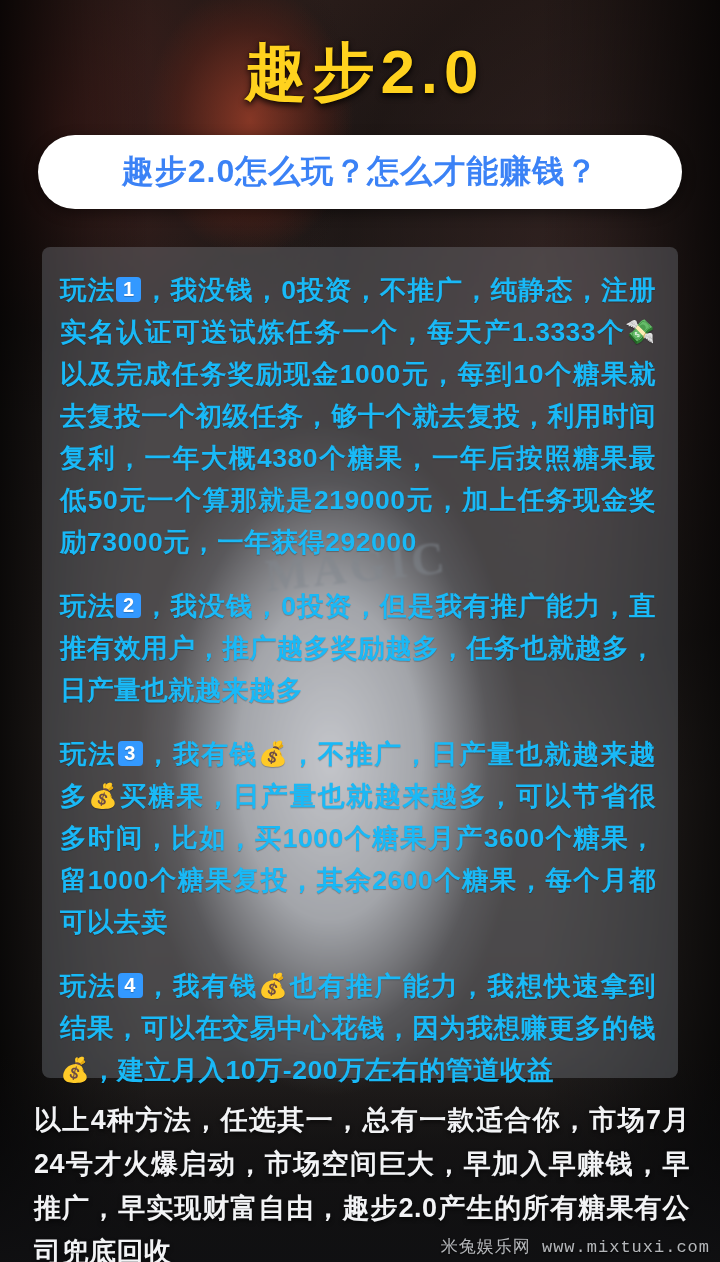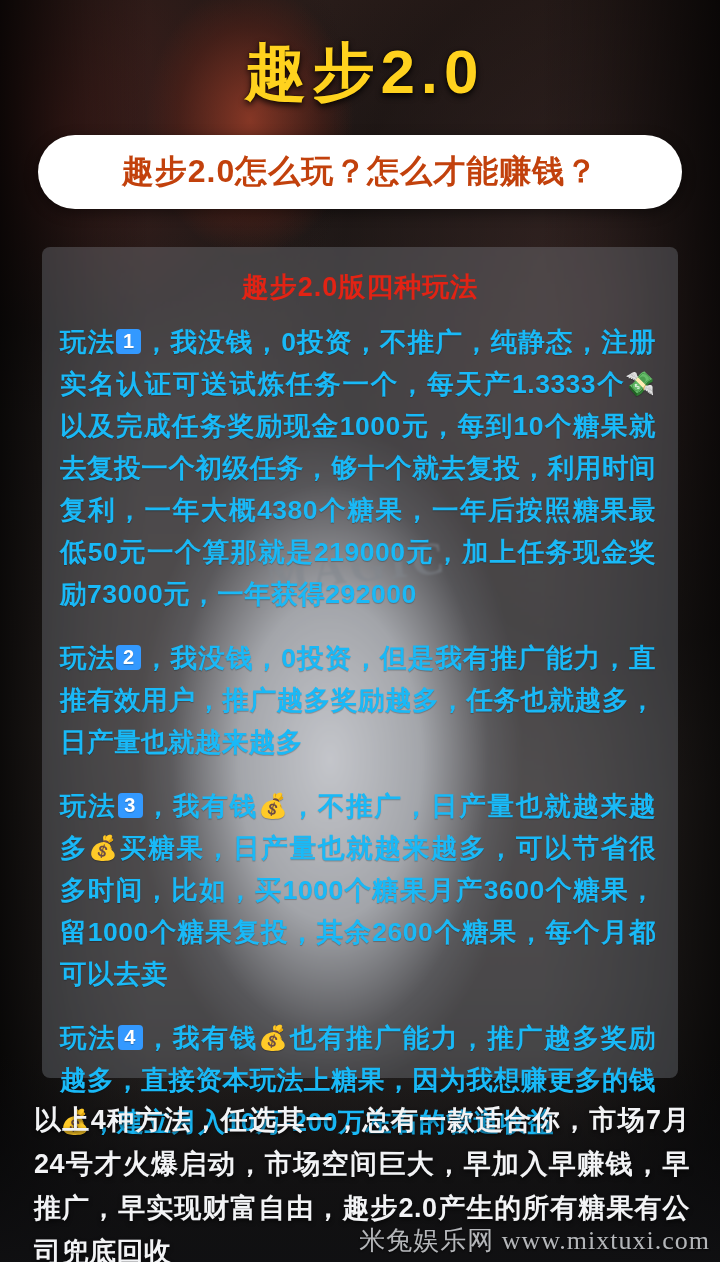--- a/index.html
+++ b/index.html
@@ -79,21 +79,21 @@
     right: 38px;
     height: 74px;
     background: #ffffff;
     border-radius: 38px;
     display: flex;
     align-items: center;
     justify-content: center;
     box-shadow: 0 4px 14px rgba(0,0,0,0.45);
   }
   .question-banner span {
-    color: #c2410c;
+    color: #3b82f6;
     font-size: 32px;
     font-weight: bold;
     letter-spacing: 1px;
   }
 
   
   .card {
     position: absolute;
     top: 247px;
     left: 42px;
@@ -157,23 +157,23 @@
     text-align: justify;
     text-shadow: 0 2px 4px rgba(0,0,0,0.7);
   }
 
   
   .watermark {
     position: absolute;
     right: 10px;
     bottom: 4px;
     color: rgba(230,232,236,0.78);
-    font-size: 26px;
+    font-size: 17px;
     letter-spacing: 1px;
-    font-family: Liberation Serif, serif;
+    font-family: Liberation Mono, monospace;
     text-shadow: 0 1px 2px rgba(0,0,0,0.8);
   }
 </style>
 </head>
 <body>
 
 <div class="page">
 
   <div class="bg"></div>
   <div class="bg-shadow-left"></div>
@@ -181,36 +181,35 @@
   <div class="bg-jersey-text">MAGIC</div>
   <div class="bg-bottom-dark"></div>
 
   <div class="headline">趣步2.0</div>
 
   <div class="question-banner">
     <span>趣步2.0怎么玩？怎么才能赚钱？</span>
   </div>
 
   <div class="card">
-    <div class="card-title">趣步2.0版四种玩法</div>
 
     <p class="para">
       <span>玩法</span><span class="numbox">1</span><span>，我没钱，0投资，不推广，纯静态，注册实名认证可送试炼任务一个，每天产1.3333个</span><span class="emoji">💸</span><span>以及完成任务奖励现金1000元，每到10个糖果就去复投一个初级任务，够十个就去复投，利用时间复利，一年大概4380个糖果，一年后按照糖果最低50元一个算那就是219000元，加上任务现金奖励73000元，一年获得292000</span>
     </p>
 
     <p class="para">
       <span>玩法</span><span class="numbox">2</span><span>，我没钱，0投资，但是我有推广能力，直推有效用户，推广越多奖励越多，任务也就越多，日产量也就越来越多</span>
     </p>
 
     <p class="para">
       <span>玩法</span><span class="numbox">3</span><span>，我有钱</span><span class="emoji">💰</span><span>，不推广，日产量也就越来越多</span><span class="emoji">💰</span><span>买糖果，日产量也就越来越多，可以节省很多时间，比如，买1000个糖果月产3600个糖果，留1000个糖果复投，其余2600个糖果，每个月都可以去卖</span>
     </p>
 
     <p class="para">
-      <span>玩法</span><span class="numbox">4</span><span>，我有钱</span><span class="emoji">💰</span><span>也有推广能力，推广越多奖励越多，直接资本玩法上糖果，因为我想赚更多的钱</span><span class="emoji">💰</span><span>，建立月入10万-200万左右的管道收益</span>
+      <span>玩法</span><span class="numbox">4</span><span>，我有钱</span><span class="emoji">💰</span><span>也有推广能力，我想快速拿到结果，可以在交易中心花钱，因为我想赚更多的钱</span><span class="emoji">💰</span><span>，建立月入10万-200万左右的管道收益</span>
     </p>
   </div>
 
   <div class="footer-text">以上4种方法，任选其一，总有一款适合你，市场7月24号才火爆启动，市场空间巨大，早加入早赚钱，早推广，早实现财富自由，趣步2.0产生的所有糖果有公司兜底回收</div>
 
   <div class="watermark">米兔娱乐网 www.mixtuxi.com</div>
 
 </div>
 
 </body></html>

